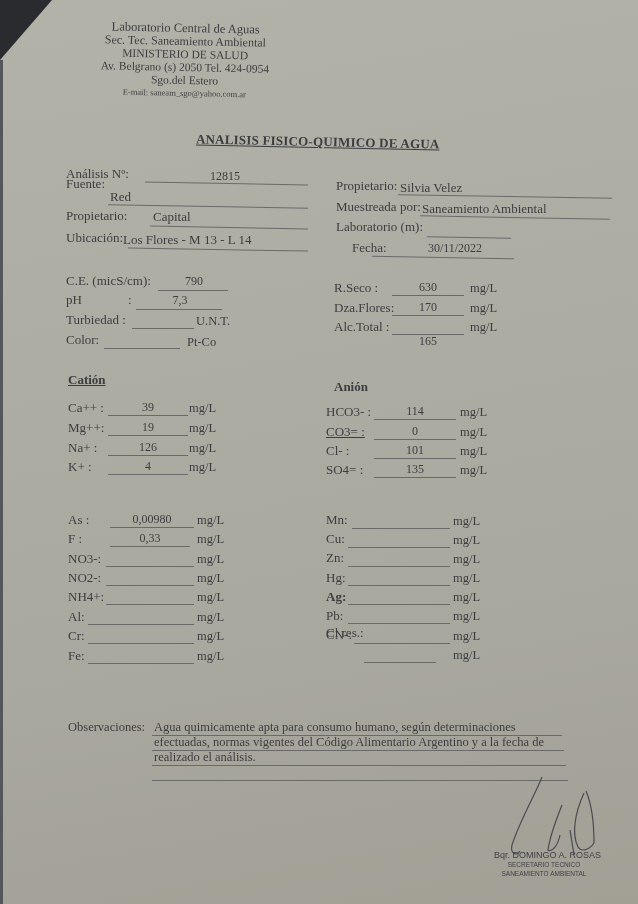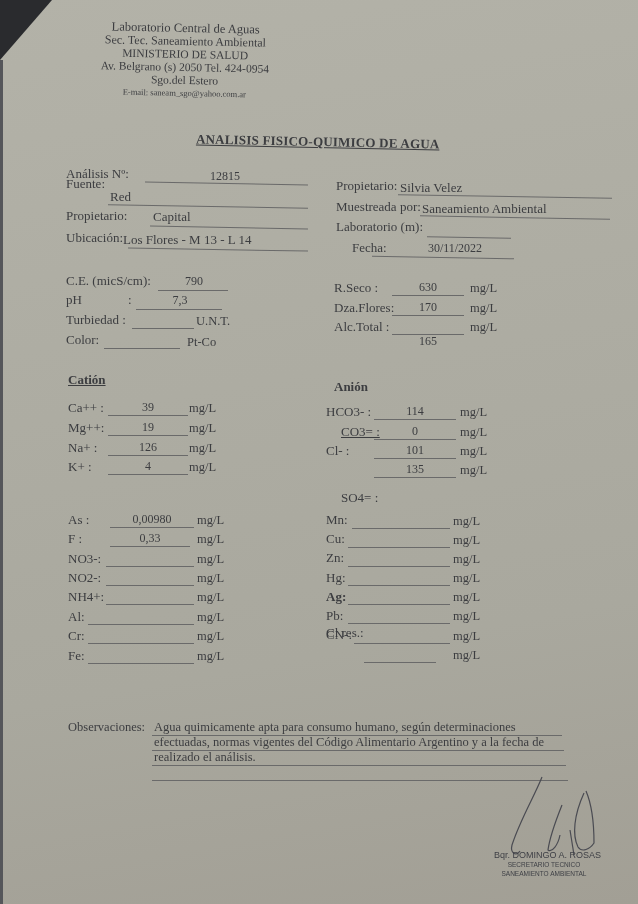--- a/index.html
+++ b/index.html
@@ -130,31 +130,31 @@
   <div class="abs unit" style="left:189px;top:460px;">mg/L</div>
 </div>
 
 <div class="abs sec" style="left:334px;top:379px;text-decoration:none;">Anión</div>
 <div>
   <div class="abs lbl" style="left:326px;top:404px;">HCO3- :</div>
   <div class="val" style="left:374px;top:404px;width:82px;">114</div>
   <div class="line" style="left:374px;top:419px;width:82px;"></div>
   <div class="abs unit" style="left:460px;top:405px;">mg/L</div>
 
-  <div class="abs lbl" style="left:341px;top:424px;text-decoration:underline;">CO3=   :</div>
+  <div class="abs lbl" style="left:326px;top:424px;text-decoration:underline;">CO3=   :</div>
   <div class="val" style="left:374px;top:424px;width:82px;">0</div>
   <div class="line" style="left:374px;top:439px;width:82px;"></div>
   <div class="abs unit" style="left:460px;top:425px;">mg/L</div>
 
   <div class="abs lbl" style="left:326px;top:443px;">Cl-       :</div>
   <div class="val" style="left:374px;top:443px;width:82px;">101</div>
   <div class="line" style="left:374px;top:458px;width:82px;"></div>
   <div class="abs unit" style="left:460px;top:444px;">mg/L</div>
 
-  <div class="abs lbl" style="left:341px;top:462px;margin-top:28px;">SO4=    :</div>
+  <div class="abs lbl" style="left:326px;top:462px;">SO4=    :</div>
   <div class="val" style="left:374px;top:462px;width:82px;">135</div>
   <div class="line" style="left:374px;top:477px;width:82px;"></div>
   <div class="abs unit" style="left:460px;top:463px;">mg/L</div>
 </div>
 
 <div>
   <div class="abs lbl" style="left:68px;top:512px;">As       :</div>
   <div class="val" style="left:110px;top:512px;width:84px;">0,00980</div>
   <div class="line" style="left:110px;top:527px;width:84px;"></div>
   <div class="abs unit" style="left:197px;top:513px;">mg/L</div>

